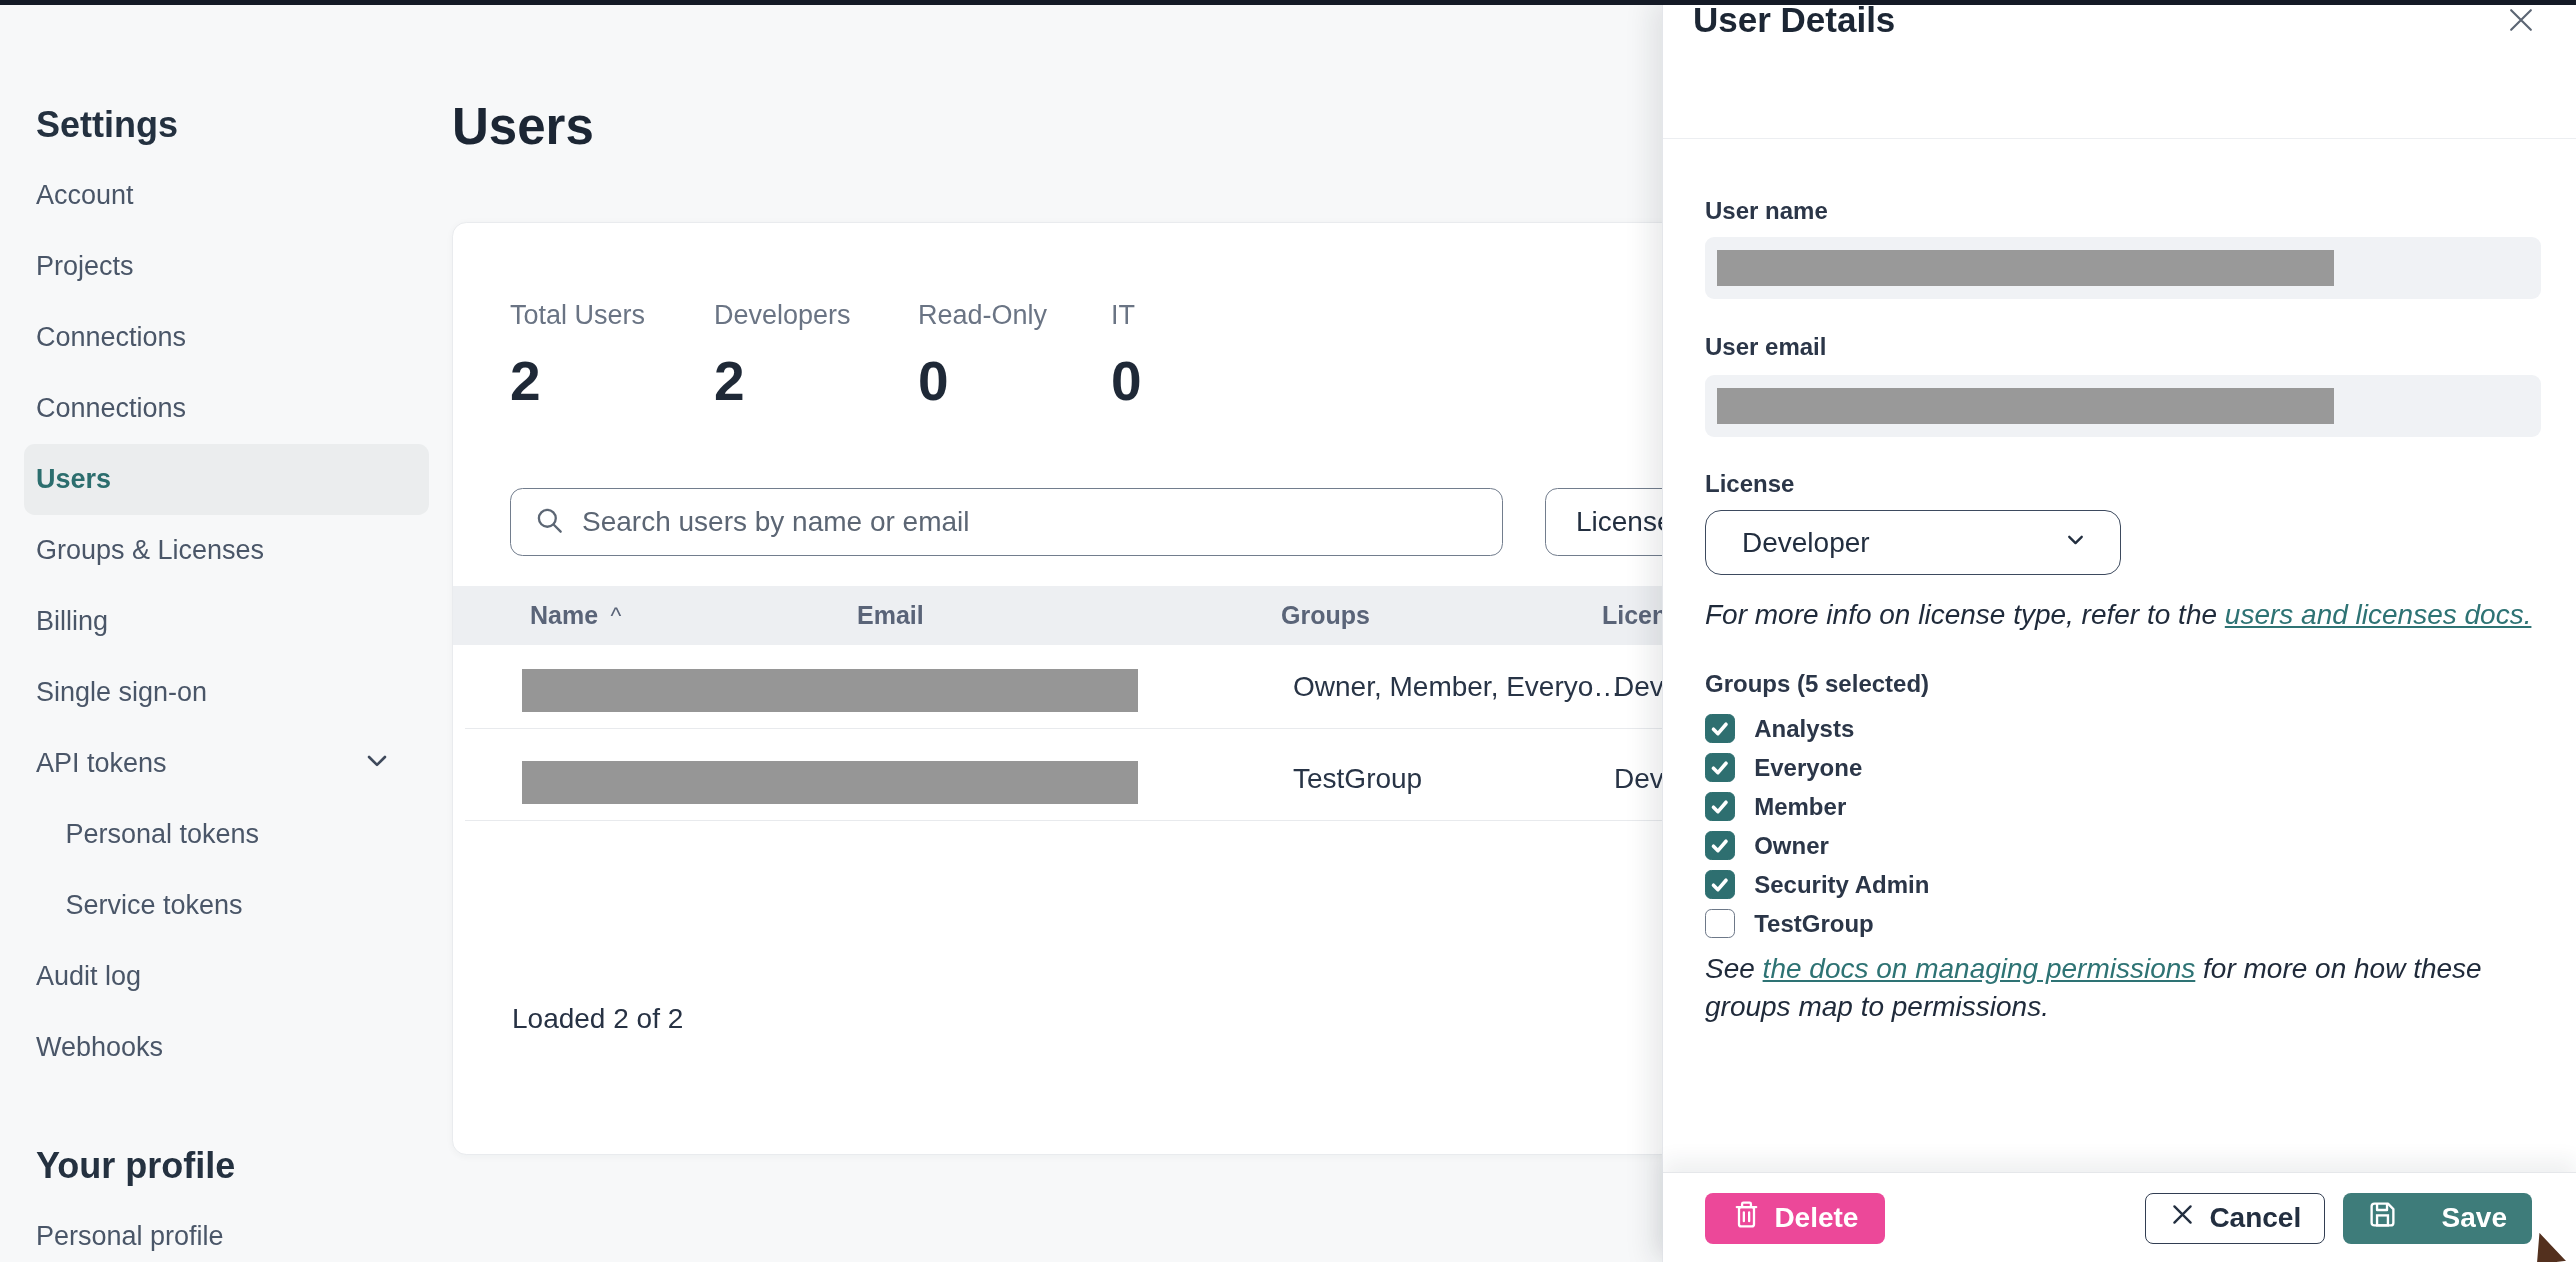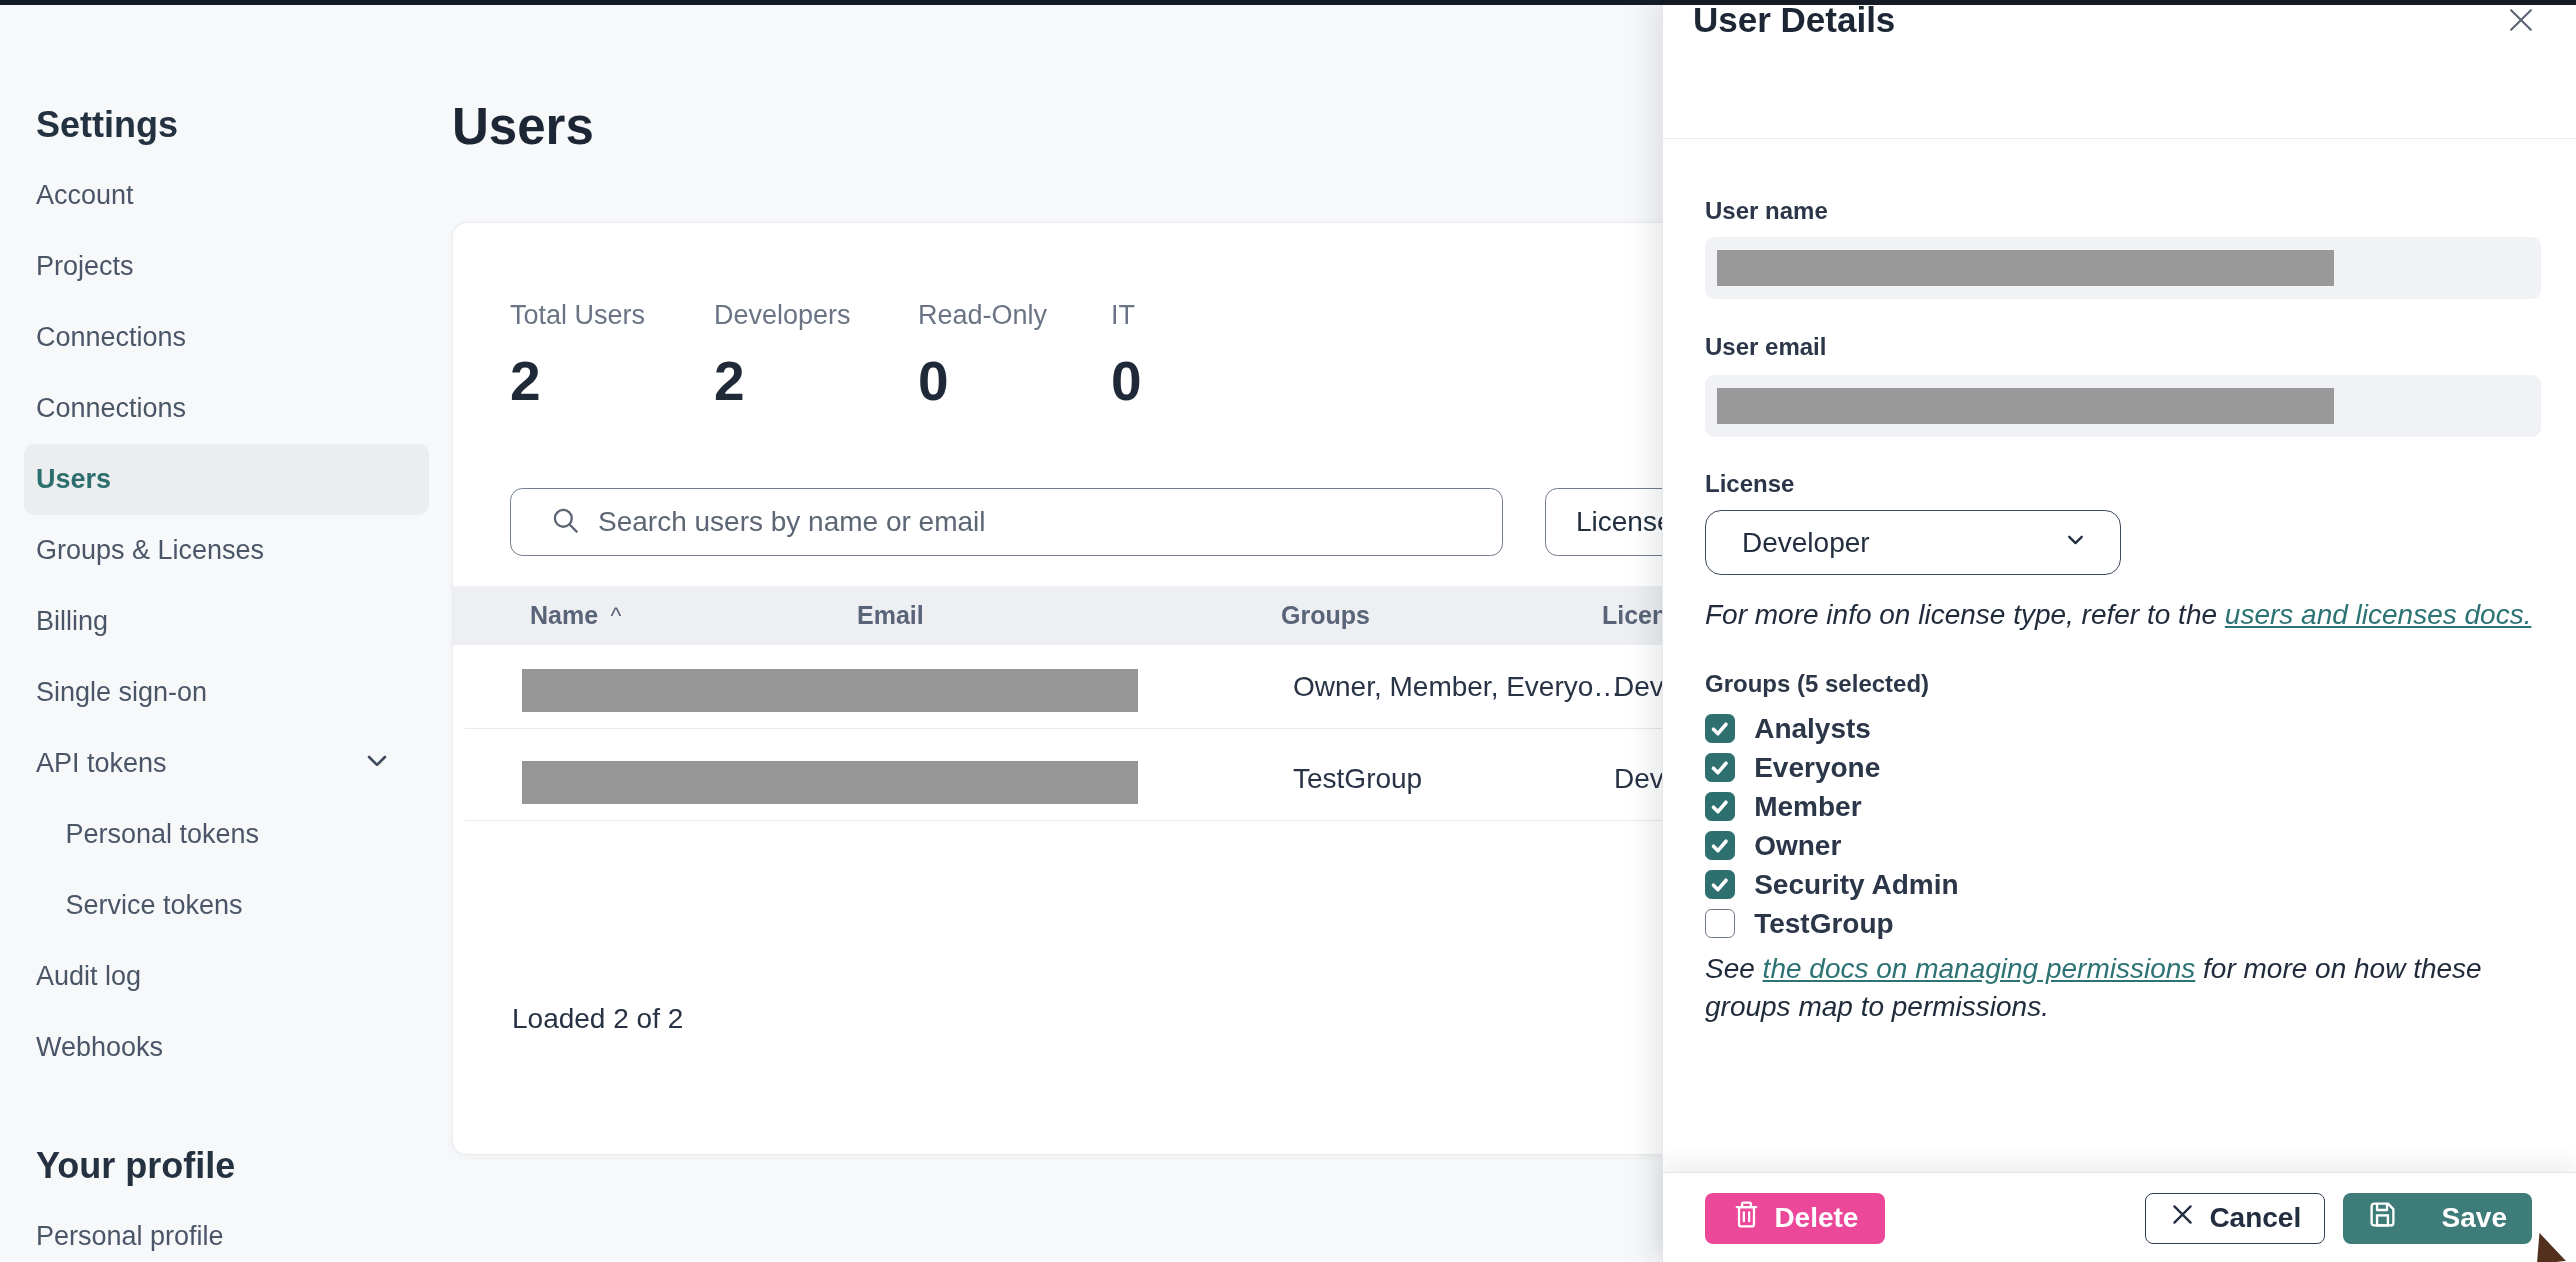--- a/index.html
+++ b/index.html
@@ -31,21 +31,21 @@
   .stats { display:flex; padding:77px 0 0 57px; }
   .stat { }
   .stat:nth-child(1){ width:204px; } .stat:nth-child(2){ width:204px; } .stat:nth-child(3){ width:193px; }
   .stat-label { font-size:27px; color:#6a7484; }
   .stat-value { font-size:55px; font-weight:700; color:#1f2937; margin-top:18px; }
 
   .controls { position:absolute; left:0; top:265px; width:100%; height:68px; }
   .search-box {
     position:absolute; left:57px; top:0; width:993px; height:68px;
     border:1.8px solid #727d8d; border-radius:12.5px; background:#fff;
-    display:flex; align-items:center; padding:0 39px;
+    display:flex; align-items:center; padding:0 23px;
   }
   .search-box input {
     border:none; outline:none; flex:1; font-size:28px; color:#222e3f;
     font-family:"Liberation Sans", sans-serif; background:transparent; margin-left:16px;
   }
   .search-box input::placeholder { color:#5c6674; opacity:1; }
   .filter-btn {
     position:absolute; left:1092px; top:0; width:202px; height:68px;
     border:1.8px solid #727d8d; border-radius:12.5px; background:#fff;
     display:flex; align-items:center; padding-left:30px; font-size:28px; color:#222e3f; cursor:pointer;
@@ -86,21 +86,21 @@
 
   .note { position:absolute; left:42px; font-style:italic; font-size:28px; color:#1f2a3a; line-height:38px; }
   .note a, .teal-link { color:#2e7374; text-decoration:underline; cursor:pointer; font-style:italic; }
 
   .chk-list { position:absolute; left:42px; top:709px; }
   .chk-row { height:39px; display:flex; align-items:center; cursor:pointer; }
   .chk-box { width:29.5px; height:29.5px; border-radius:6.3px; border:1.8px solid #6d7888; background:#fff; display:flex; align-items:center; justify-content:center; flex:none; }
   .chk-row.checked .chk-box { background:#2e6f70; border-color:#2e6f70; }
   .chk-row svg { display:none; }
   .chk-row.checked svg { display:block; }
-  .chk-label { margin-left:19.7px; font-size:28px; font-weight:700; color:#2b3648; }
+  .chk-label { margin-left:19.7px; font-size:24px; font-weight:700; color:#2b3648; }
 
   .drawer-footer {
     position:absolute; left:0; bottom:0; width:100%; height:91px; background:#fff;
     border-top:1.8px solid #e5e7ea; box-shadow:0 -12.5px 19.7px rgba(30,40,55,0.07);
     display:flex; align-items:center; padding:0 44px 0 42px;
   }
   .btn { height:51px; border-radius:8px; display:flex; align-items:center; font-size:28px; font-weight:700; cursor:pointer; }
   .btn svg { margin-right:13.4px; }
   .btn-delete { background:#ec4899; color:#fff; padding:0 27px; }
   .btn-cancel { background:#fff; color:#232f40; border:1.8px solid #323e52; padding:0 23px; margin-right:18px; }

